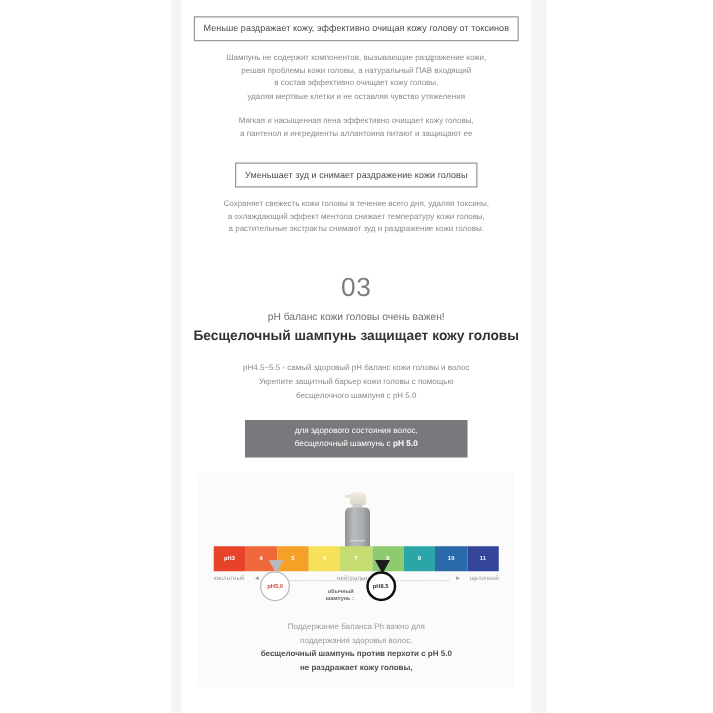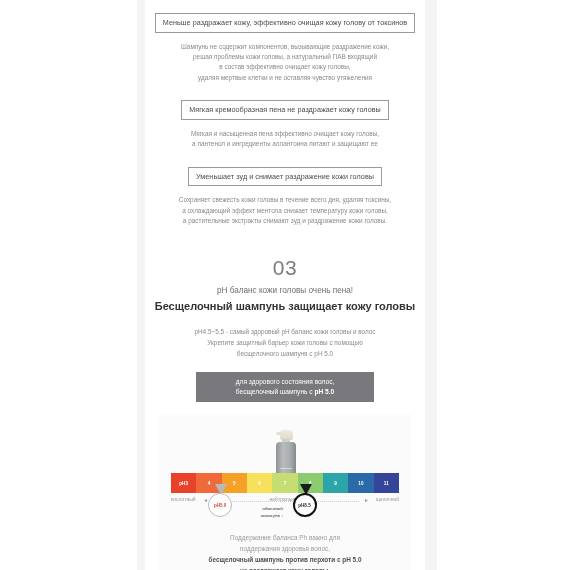--- a/index.html
+++ b/index.html
@@ -302,28 +302,27 @@
 
 <div class="page">
   <div class="gutter-left"></div>
   <div class="gutter-right"></div>
 
   <div class="content">
 
     <div class="boxed box-1">Меньше раздражает кожу, эффективно очищая кожу голову от токсинов</div>
     <div class="para">Шампунь не содержит компонентов, вызывающие раздражение кожи,<br>решая проблемы кожи головы, а натуральный ПАВ входящий<br>в состав эффективно очищает кожу головы,<br>удаляя мертвые клетки и не оставляя чувство утяжеления</div>
 
-    <div class="boxed box-2">Мягкая кремообразная пена не раздражает кожу головы</div>
     <div class="para">Мягкая и насыщенная пена эффективно очищает кожу головы,<br>а пантенол и ингредиенты аллантоина питают и защищают ее</div>
 
     <div class="boxed box-3">Уменьшает зуд и снимает раздражение кожи головы</div>
     <div class="para">Сохраняет свежесть кожи головы в течение всего дня, удаляя токсины,<br>а охлаждающий эффект ментола снижает температуру кожи головы,<br>а растительные экстракты снимают зуд и раздражение кожи головы.</div>
 
     <div class="sec-number">03</div>
-    <div class="sec-sub">pH баланс кожи головы очень пена!</div>
+    <div class="sec-sub">pH баланс кожи головы очень важен!</div>
     <div class="sec-title">Бесщелочный шампунь защищает кожу головы</div>
     <div class="sec-body">pH4.5~5.5 - самый здоровый pH баланс кожи головы и волос<br>Укрепите защитный барьер кожи головы с помощью<br>бесщелочного шампуня с pH 5.0</div>
 
     <div class="cta">
       <span>для здорового состояния волос,</span>
       <span><span>бесщелочный шампунь с </span><b>pH 5.0</b></span>
     </div>
 
     <div class="ph-card">
 

